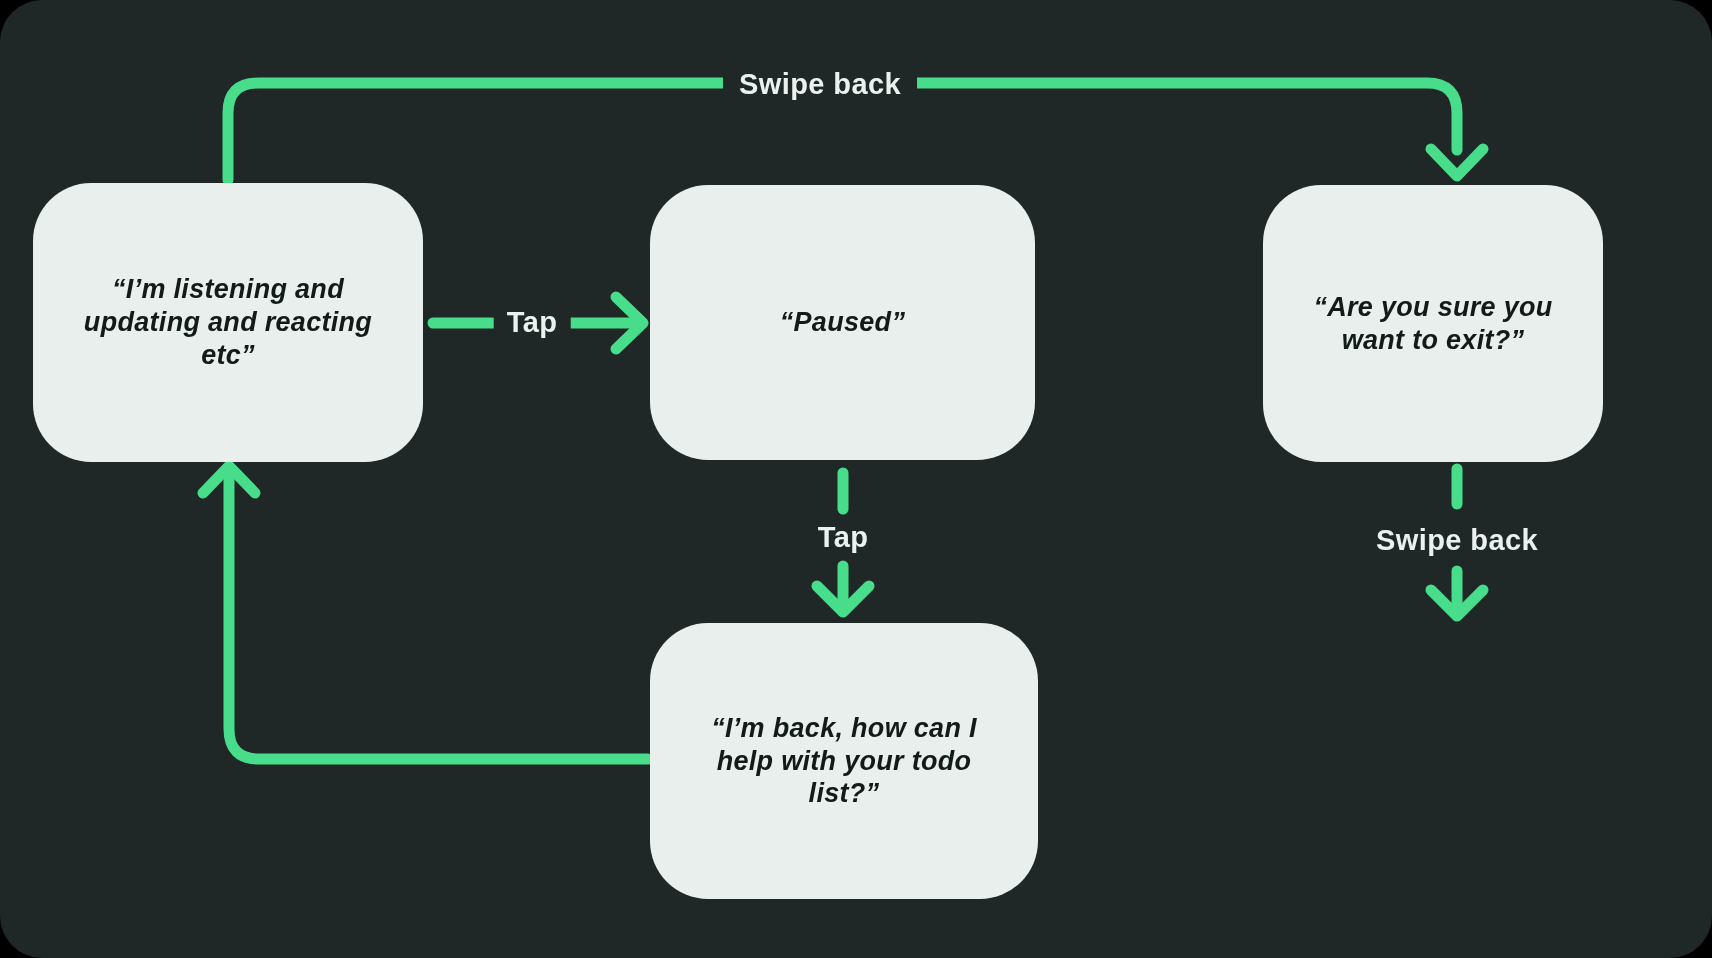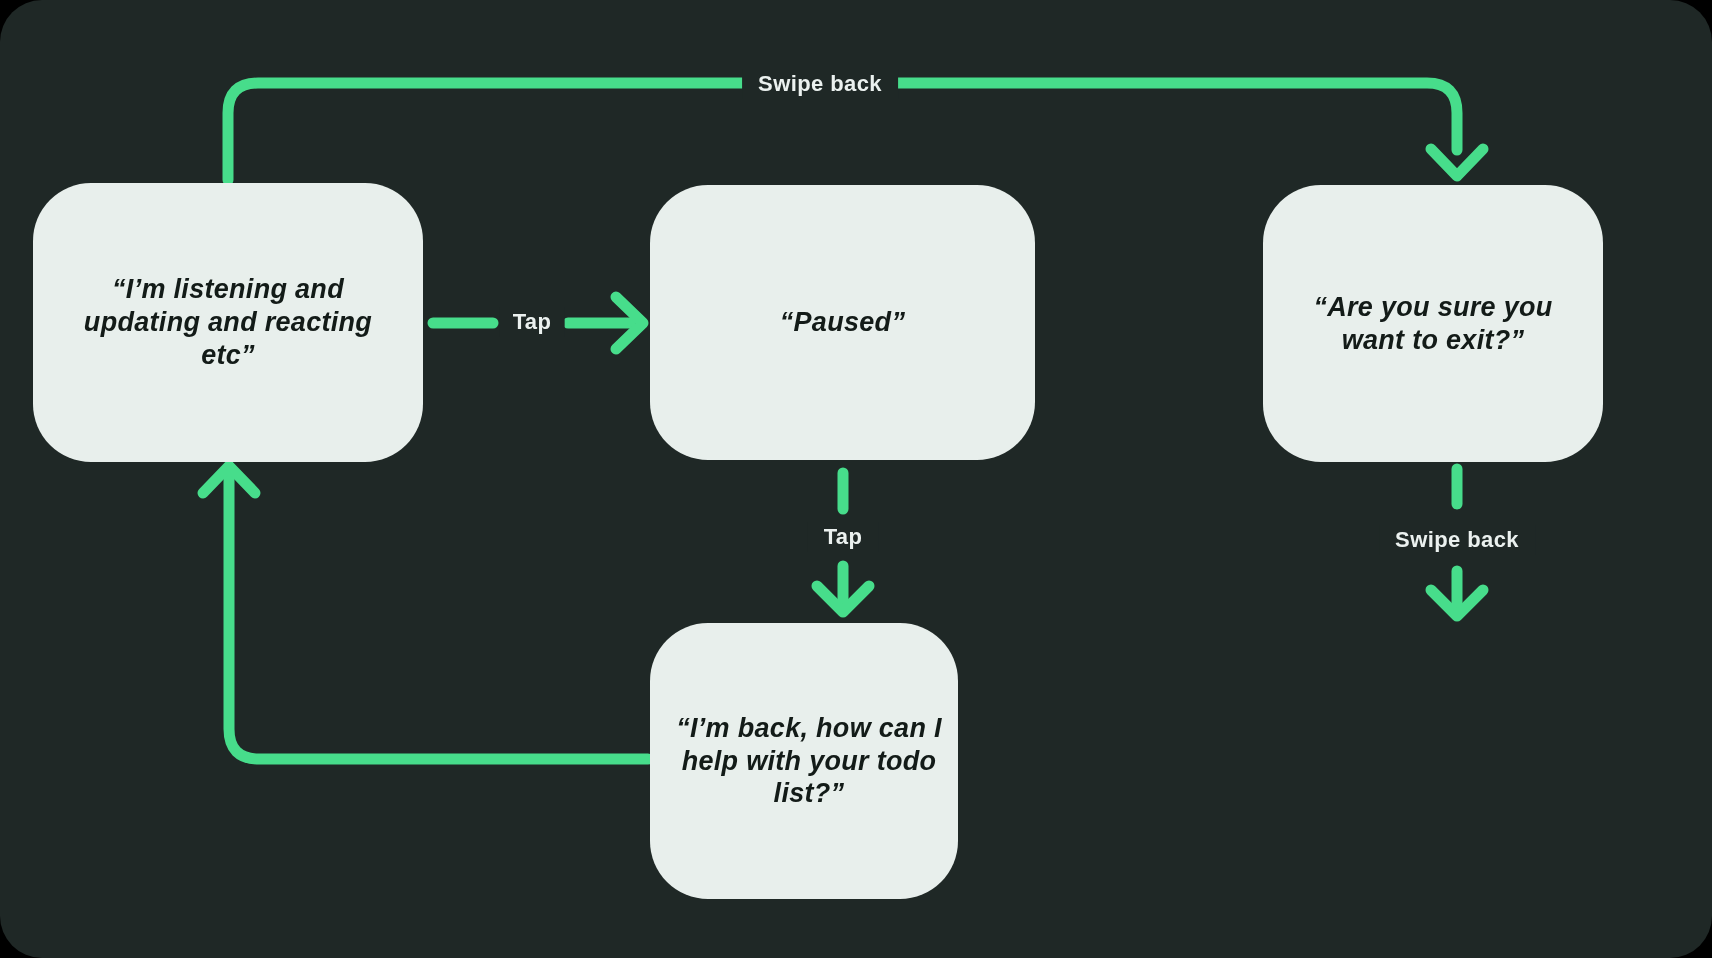--- a/index.html
+++ b/index.html
@@ -47,29 +47,29 @@
     line-height: 1.22;
     letter-spacing: 0.3px;
   }
   .node.plain { font-style: normal; }
   .node .node-text { display: inline-block; }
   #node-listening   { left: 33px;   top: 183px; width: 390px; height: 279px; }
   #node-listening .node-text   { max-width: 312px; }
   #node-paused      { left: 650px;  top: 185px; width: 385px; height: 275px; }
   #node-confirm-exit{ left: 1263px; top: 185px; width: 340px; height: 277px; }
   #node-confirm-exit .node-text{ max-width: 268px; }
-  #node-back-help   { left: 650px;  top: 623px; width: 308px; height: 276px; justify-content: flex-end; }
+  #node-back-help   { left: 650px;  top: 623px; width: 388px; height: 276px; }
   #node-back-help .node-text   { max-width: 298px; }
   #node-earcon-exit { left: 1266px; top: 623px; width: 389px; height: 275px; }
   .edge-label {
     position: absolute;
     transform: translate(-50%, -50%);
     background: var(--panel, #1f2826);
     color: var(--edge-label-text, #ebf1ef);
-    font-size: 22px;
+    font-size: 29px;
     font-weight: bold;
     letter-spacing: 0.4px;
     white-space: nowrap;
     padding: 2px 16px;
     text-align: right;
   }
   #label-swipe-back-top { left: 820px;  top: 84px;  }
   #label-tap-right      { left: 532px;  top: 322px; padding: 2px 13px; }
   #label-tap-down       { left: 843px;  top: 537px; }
   #label-swipe-back-down{ left: 1457px; top: 540px; }

